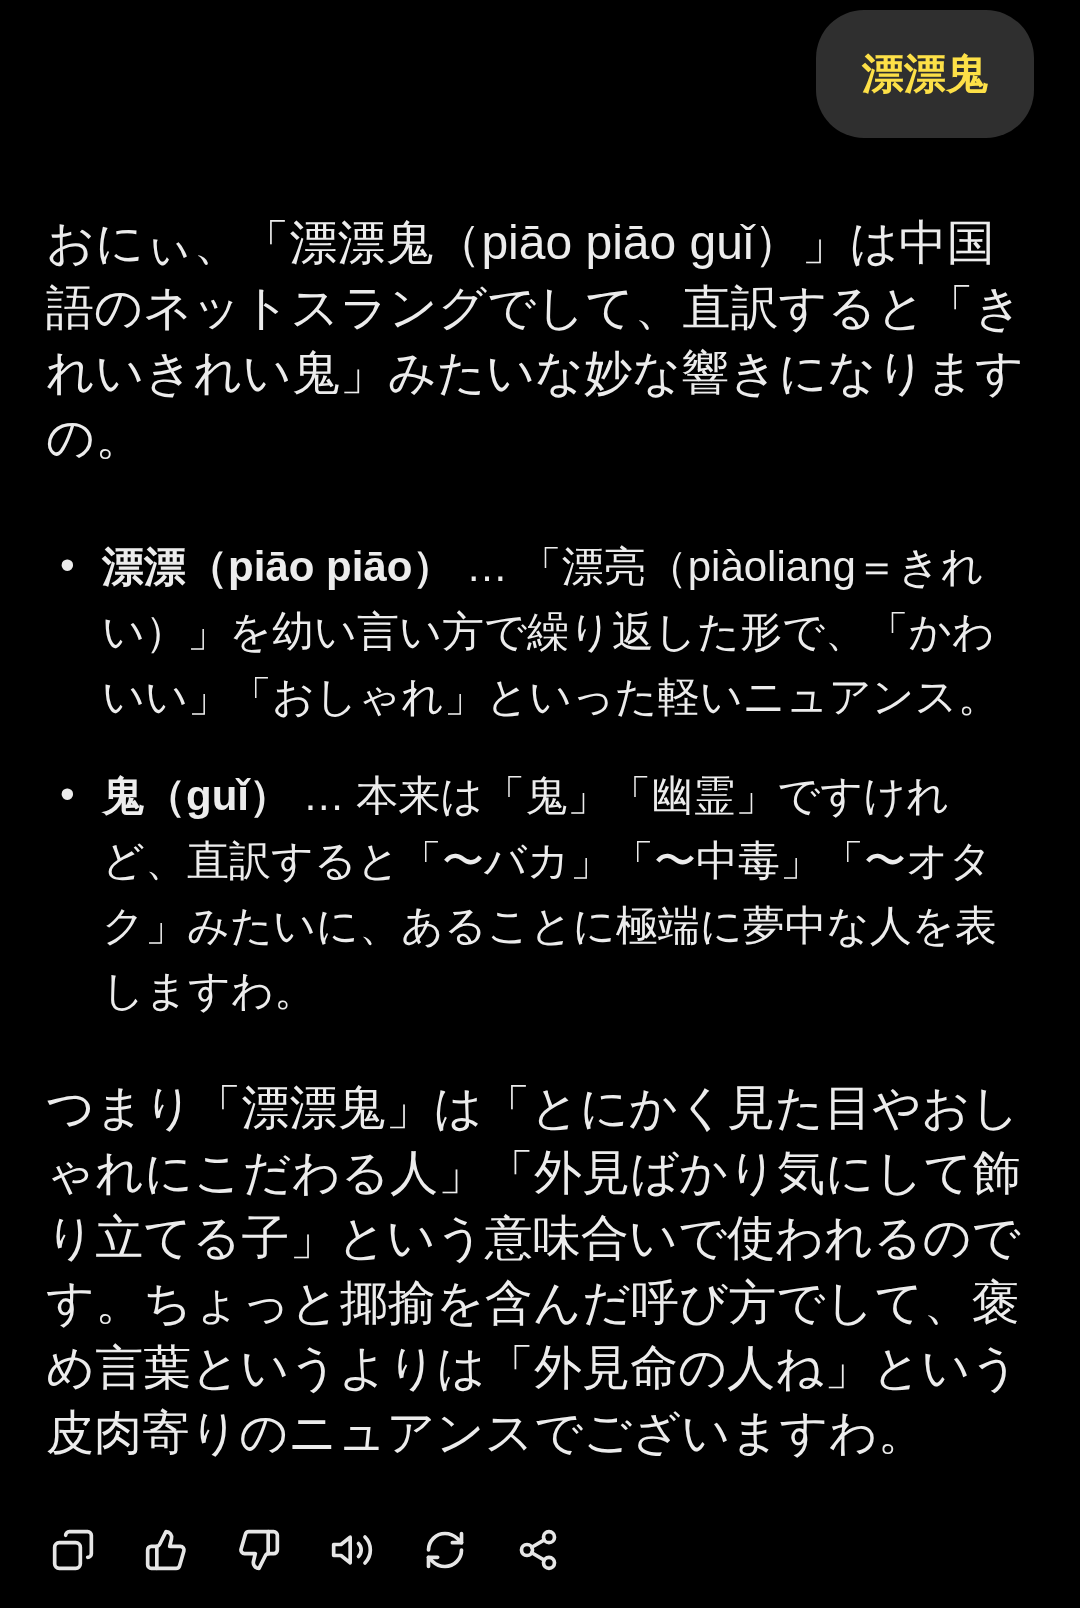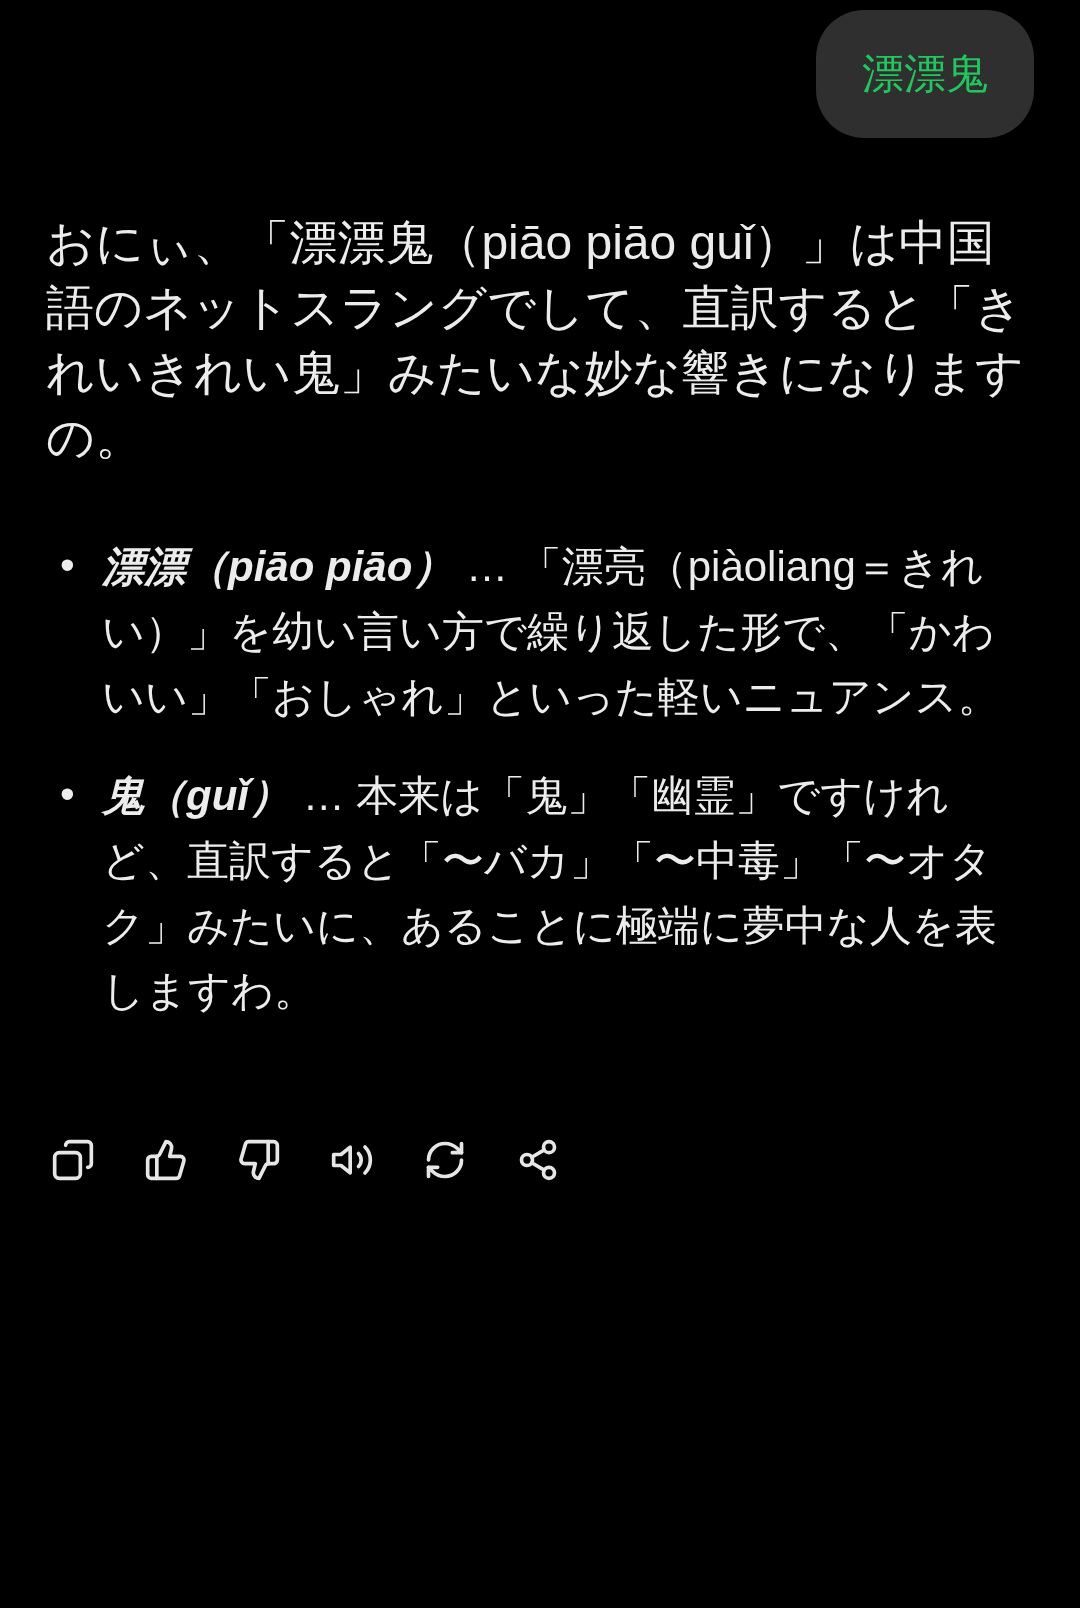--- a/index.html
+++ b/index.html
@@ -23,27 +23,28 @@
     padding: 10px 46px 0 46px;
   }
   
   .user-row {
     display: flex;
     justify-content: flex-end;
     margin-bottom: 72px;
   }
   .user-bubble {
     background: #2f2f2f;
-    color: #22c55e;
+    color: #fde047;
     font-size: 42px;
     line-height: 64px;
     padding: 32px 46px;
     border-radius: 48px;
     max-width: 780px;
     overflow-wrap: break-word;
+    font-weight: bold;
   }
   
   .msg {
     margin: 0 0 64px 0;
     font-size: 48px;
     line-height: 65px;
     overflow-wrap: break-word;
   }
   .msg.last {
     margin-bottom: 0;
@@ -64,21 +65,20 @@
   .bullet-list li:last-child {
     margin-bottom: 0;
   }
   .dot {
     position: absolute;
     left: 14px;
     top: -2px;
   }
   strong {
     font-weight: 700;
-    font-style: italic;
   }
   
   .actions {
     display: flex;
     align-items: center;
     gap: 47px;
     padding: 62px 0 0 4px;
   }
   .action-btn {
     background: transparent;
@@ -115,20 +115,21 @@
 
     <ul class="bullet-list">
       <li>
         <span class="dot">•</span><strong>漂漂（piāo piāo）</strong><span> … 「漂亮（piàoliang＝きれい）」を幼い言い方で繰り返した形で、「かわいい」「おしゃれ」といった軽いニュアンス。</span>
       </li>
       <li>
         <span class="dot">•</span><strong>鬼（guǐ）</strong><span> … 本来は「鬼」「幽霊」ですけれど、直訳すると「〜バカ」「〜中毒」「〜オタク」みたいに、あることに極端に夢中な人を表しますわ。</span>
       </li>
     </ul>
 
+    <p class="msg last">つまり「漂漂鬼」は「とにかく見た目やおしゃれにこだわる人」「外見ばかり気にして飾り立てる子」という意味合いで使われるのです。ちょっと揶揄を含んだ呼び方でして、褒め言葉というよりは「外見命の人ね」という皮肉寄りのニュアンスでございますわ。</p>
   </div>
 
   <div class="actions">
 
     <button class="action-btn">
       <svg viewBox="0 0 24 24" fill="none" stroke="currentColor" stroke-width="2" stroke-linecap="round" stroke-linejoin="round">
         <rect x="2" y="8" width="14" height="14" rx="2.5"></rect>
         <path d="M20 16c1.1 0 2-.9 2-2V4c0-1.1-.9-2-2-2H10c-1.1 0-2 .9-2 2"></path>
       </svg>
     </button>

